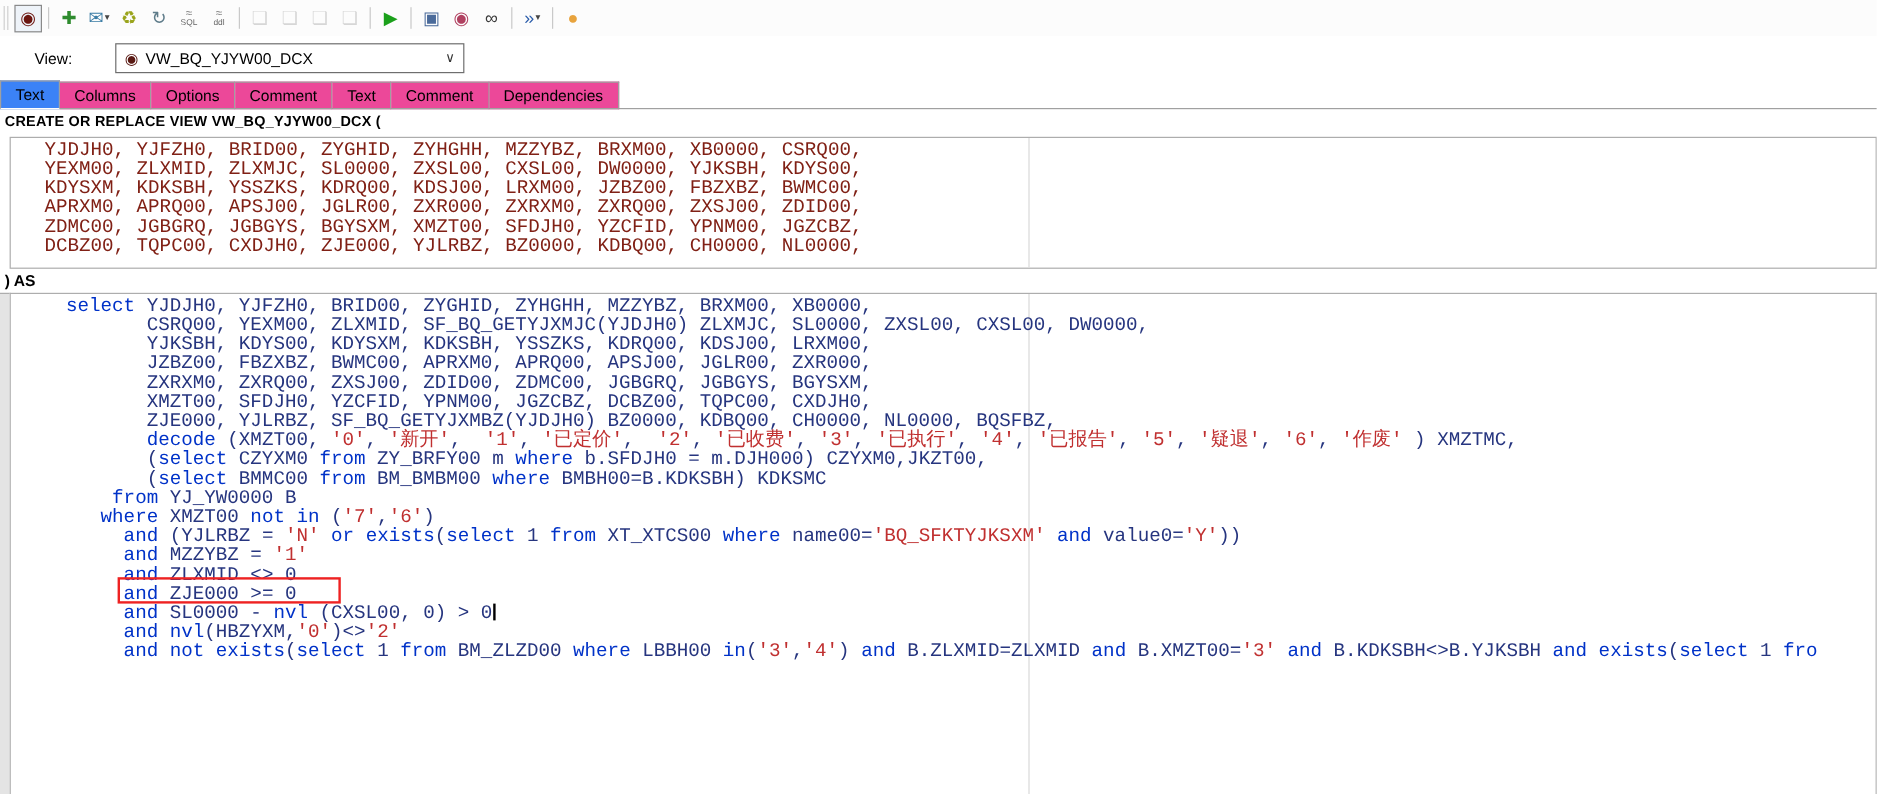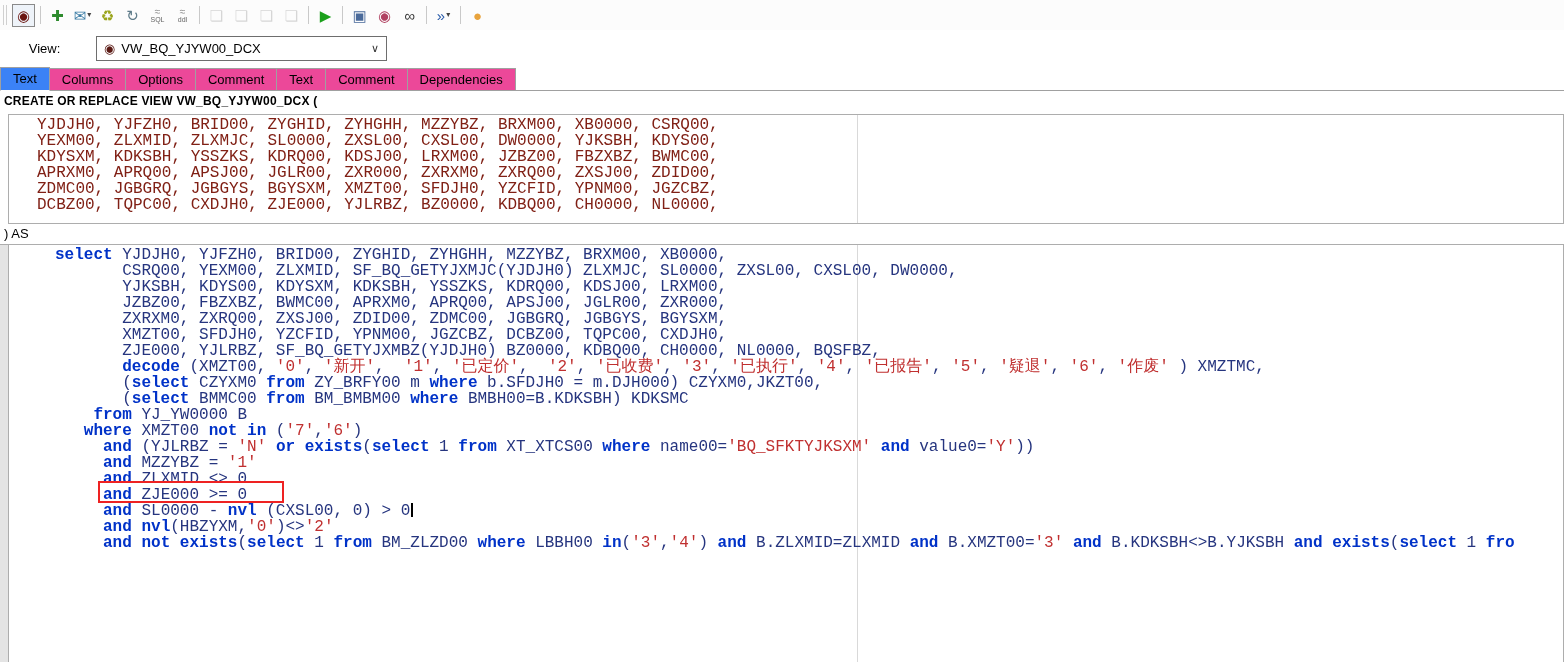--- a/index.html
+++ b/index.html
@@ -32,39 +32,39 @@
   
   .tabbar{position:absolute;top:67px;left:0;width:100%;height:24px;display:flex;align-items:flex-end;
           border-bottom:1px solid #a0a0a0}
   .tab{height:23px;line-height:21px;padding:0 12px;font-size:13px;background:#ec4899;
        border:1px solid #a0a0a0;border-left:none;margin-bottom:-1px;white-space:nowrap}
   .tab:first-child{border-left:1px solid #a0a0a0}
   .tab.active{background:#3b82f6;border-bottom-color:#fff;height:24px}
 
   
   .create-line{position:absolute;top:94px;left:4px;font-size:12px;font-weight:bold;letter-spacing:.2px}
-  .as-line{position:absolute;top:226px;left:4px;font-size:13px;font-weight:normal}
+  .as-line{position:absolute;top:226px;left:4px;font-size:13px;font-weight:bold}
 
   
   .columns-box{position:absolute;top:114px;left:8px;right:0;height:110px;border:1px solid #adadad;
                background:#fff;overflow:hidden}
   #columns-pre{position:relative;z-index:1;margin:0;padding:2px 0 0 28px;white-space:pre;
                font-family:"Liberation Mono","DejaVu Sans Mono",monospace;font-size:16px;line-height:16px;
                color:var(--cols,#802015)}
   .guide{position:absolute;top:0;bottom:0;left:848px;width:1px;background:#d9d9d9;z-index:0}
 
   
   .left-strip{position:absolute;top:244px;left:0;width:8px;bottom:0;background:#e4e4e4;border-top:1px solid #adadad}
   .sql-box{position:absolute;top:244px;left:8px;right:0;bottom:0;border:1px solid #adadad;border-bottom:none;
            background:#fff;overflow:hidden}
   #sql-code{position:relative;z-index:1;padding:2px 0 0 46px;white-space:pre;
             font-family:"Liberation Mono","DejaVu Sans Mono",monospace;font-size:16px;line-height:16px;
             color:var(--id,#26357F)}
   .code-line{height:16px;white-space:pre}
-  .tok-kw{color:var(--kw,#0032c8);font-weight:bold}
+  .tok-kw{color:var(--kw,#0032c8);font-weight:normal}
   .tok-id{color:var(--id,#26357F)}
   .tok-str{color:var(--str,#c03030)}
   .caret-bar{display:inline-block;width:2px;height:14px;background:#000;vertical-align:-2px;margin-left:1px}
   .red-annotation{position:absolute;left:89px;top:236px;width:186px;height:22px;
                   border:2px solid var(--ann,#e22);z-index:2;background:transparent}
 </style>
 </head>
 <body>
 
 <div class="toolbar">

